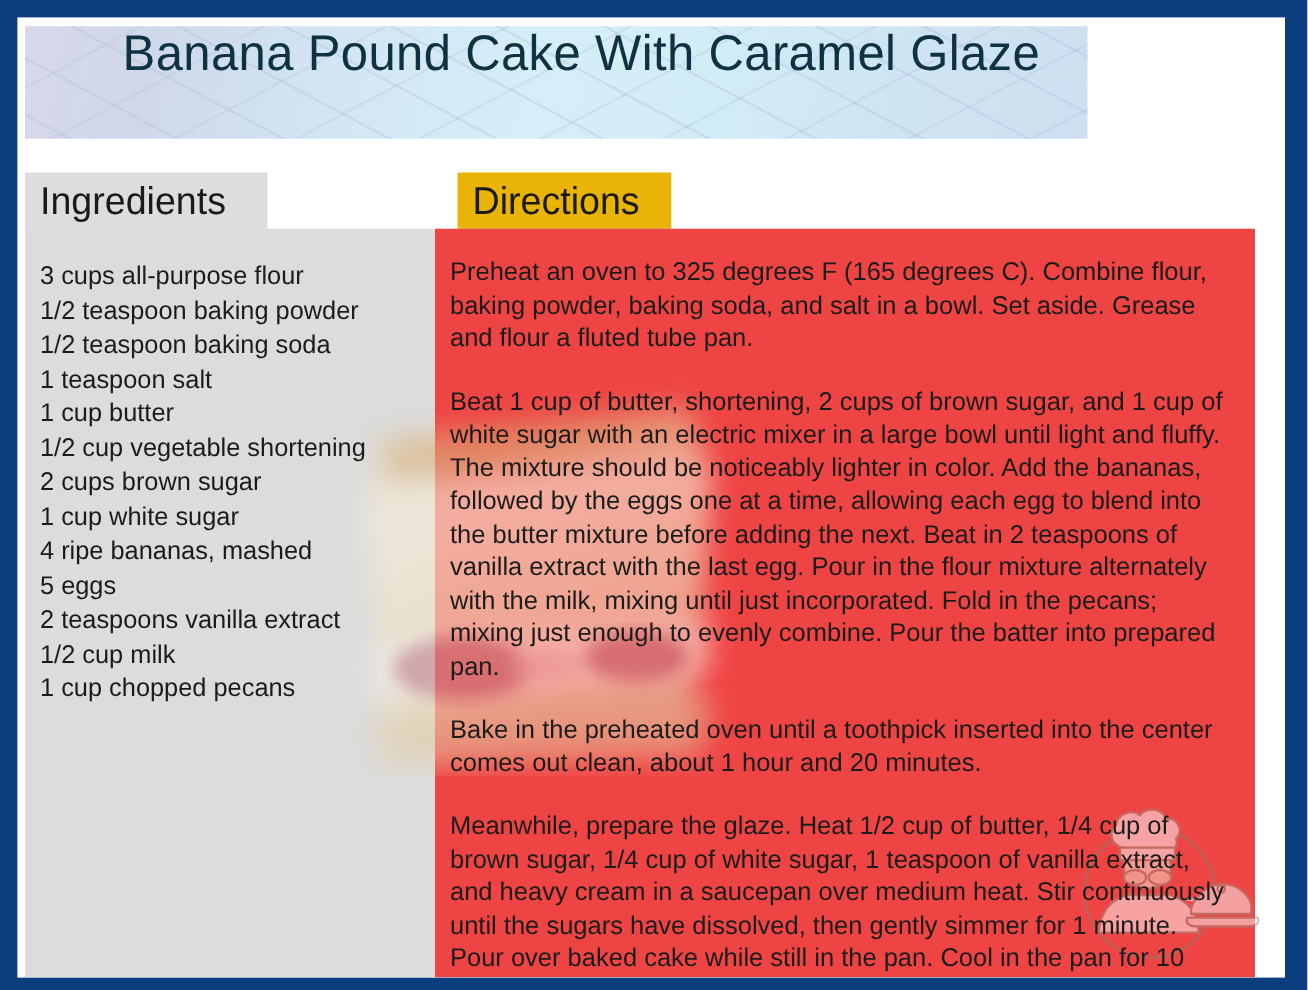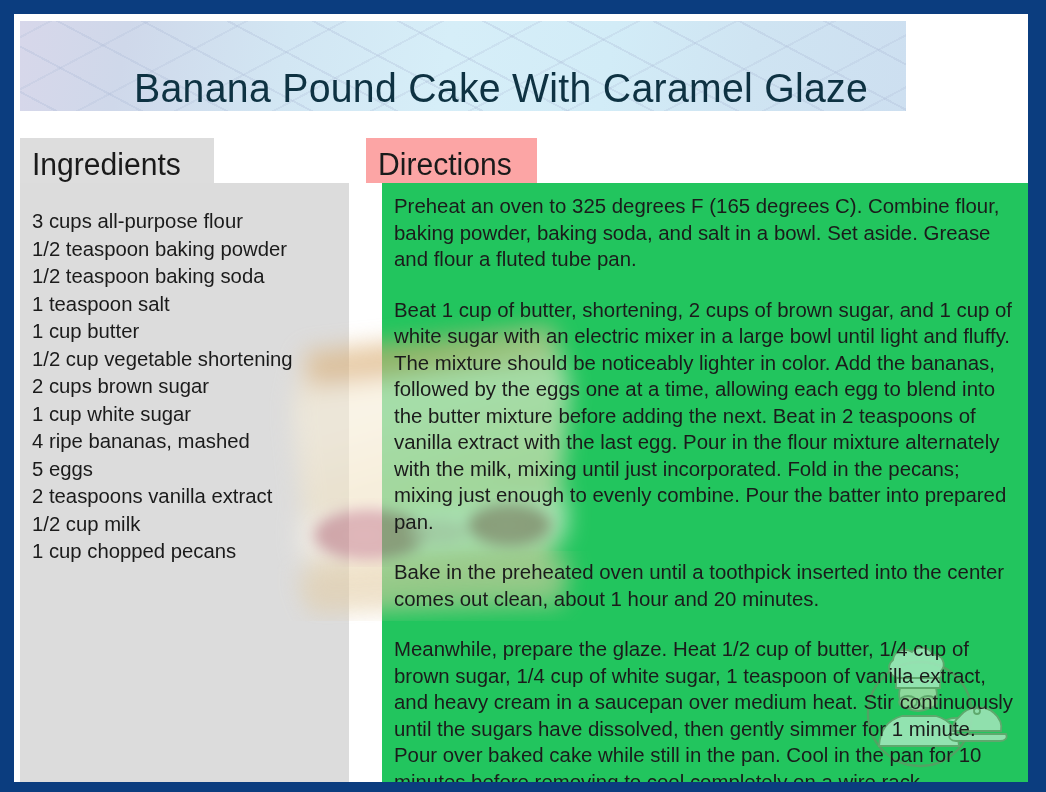--- a/index.html
+++ b/index.html
@@ -58,41 +58,40 @@
       ),
       linear-gradient(100deg,
         #d7d7ea 0%,
         #cfd8ea 12%,
         #d2e6f3 30%,
         #d6eef8 48%,
         #d2ecf7 66%,
         #cfe4f2 82%,
         #cddff0 100%);
     display: flex;
-    align-items: flex-end;
+    align-items: flex-start;
     justify-content: center;
     overflow: hidden;
-    padding-left: 36px;
   }
   #banner-title {
     font-size: 40px;
     letter-spacing: 0.3px;
     color: #0e3242;
     font-weight: 400;
     white-space: nowrap;
     transform: scaleX(0.98);
     padding-left: 40px;
   }
 
   
   .tab {
     position: absolute;
     background: #e0e0e0;
     display: flex;
-    align-items: flex-end;
+    align-items: center;
     padding-left: 12px;
     box-sizing: border-box;
   }
   .tab-label {
     font-size: 31px;
     color: #1a1a1a;
     font-weight: 400;
     white-space: nowrap;
     transform: scaleX(0.97);
     transform-origin: left center;
@@ -102,44 +101,44 @@
     top: 124px;
     width: 194px;
     height: 45px;
     background: #dddddd;
   }
   #tab-directions {
     left: 352px;
     top: 124px;
     width: 171px;
     height: 45px;
-    background: #fca5a5;
+    background: #eab308;
   }
 
   
   .panel {
     position: absolute;
     box-sizing: border-box;
     overflow: hidden;
   }
   #panel-ingredients {
     left: 6px;
     top: 169px;
     width: 329px;
     height: 599px;
     background: #dcdcdc;
     padding: 24px 10px 3px 12px;
   }
   #panel-directions {
-    left: 368px;
+    left: 334px;
     top: 169px;
     width: 656px;
     height: 599px;
-    background: #22c55e;
-    padding: 10px 14px 0 12px;
+    background: #ef4444;
+    padding: 22px 14px 0 12px;
   }
 
   
   .ing-group {
     list-style: none;
     margin: 0;
     padding: 0;
   }
   .ing-item {
     position: relative;

